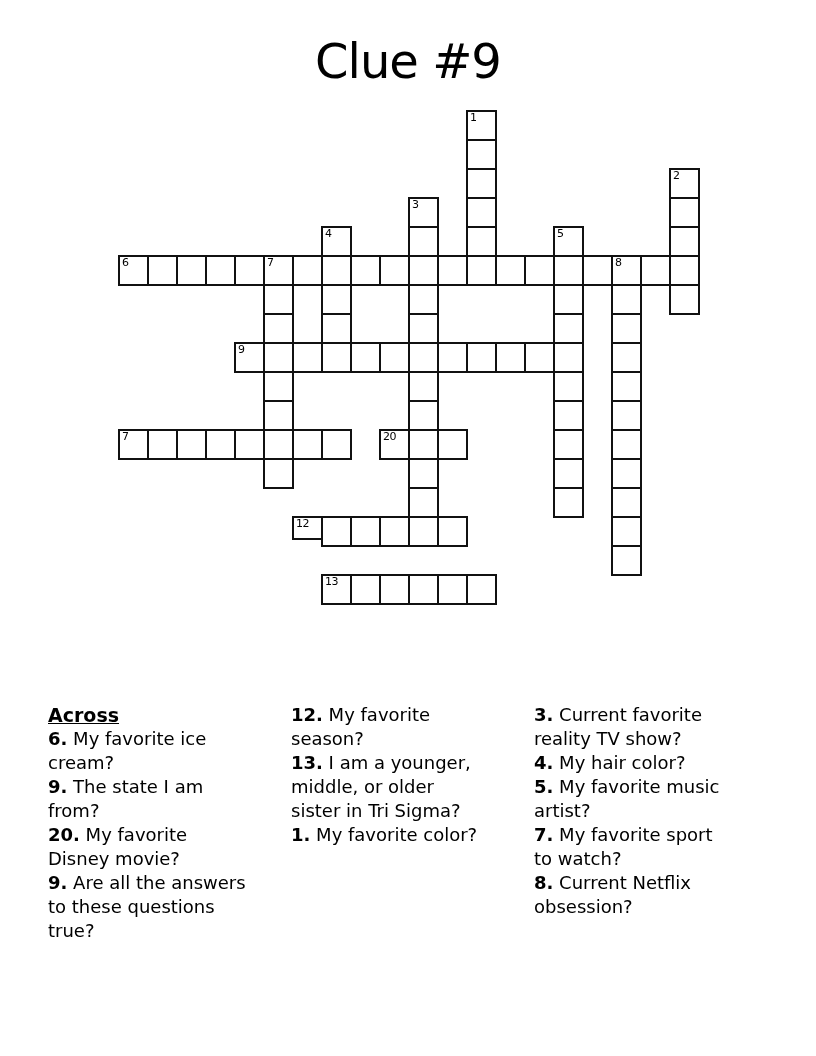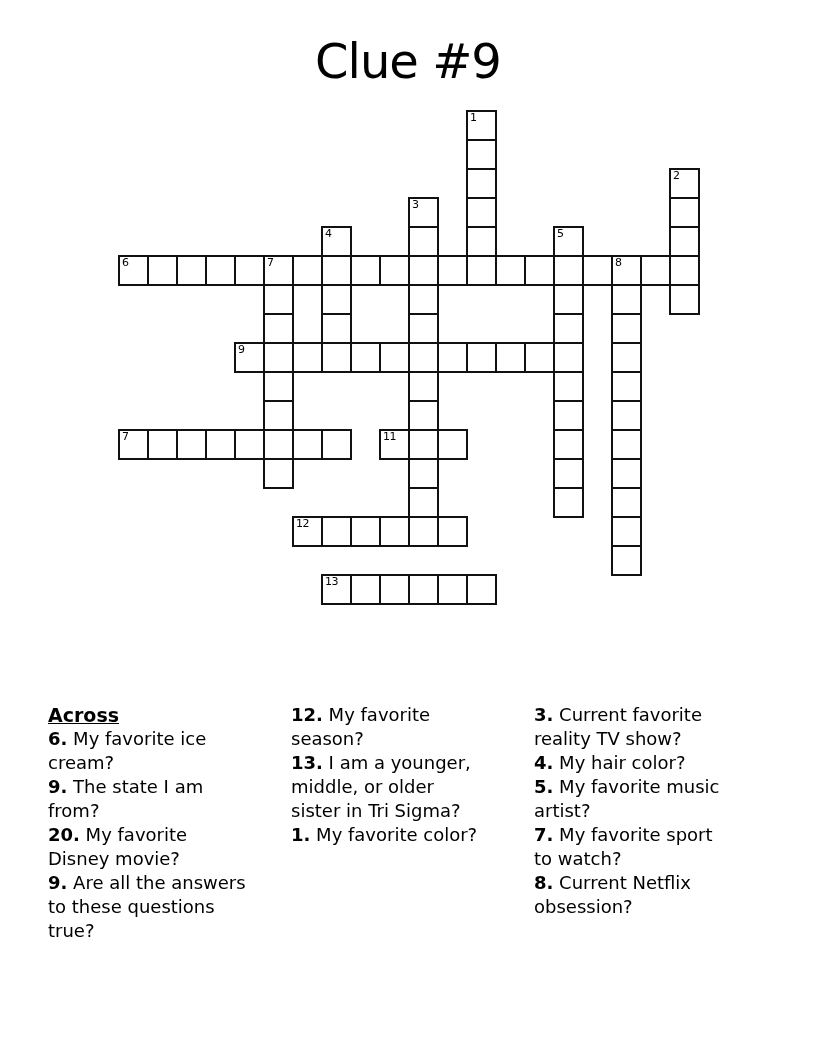--- a/index.html
+++ b/index.html
@@ -145,24 +145,24 @@
       <div class="cell" style="left: 118px; top: 429px; width: 31px; height: 31px; border-color: rgb(17, 17, 17); background: rgb(255, 255, 255);">
         <span class="cellnum">7</span>
       </div>
       <div class="cell" style="left: 147px; top: 429px; width: 31px; height: 31px; border-color: rgb(17, 17, 17); background: rgb(255, 255, 255);"></div>
       <div class="cell" style="left: 176px; top: 429px; width: 31px; height: 31px; border-color: rgb(17, 17, 17); background: rgb(255, 255, 255);"></div>
       <div class="cell" style="left: 205px; top: 429px; width: 31px; height: 31px; border-color: rgb(17, 17, 17); background: rgb(255, 255, 255);"></div>
       <div class="cell" style="left: 234px; top: 429px; width: 31px; height: 31px; border-color: rgb(17, 17, 17); background: rgb(255, 255, 255);"></div>
       <div class="cell" style="left: 292px; top: 429px; width: 31px; height: 31px; border-color: rgb(17, 17, 17); background: rgb(255, 255, 255);"></div>
       <div class="cell" style="left: 321px; top: 429px; width: 31px; height: 31px; border-color: rgb(17, 17, 17); background: rgb(255, 255, 255);"></div>
       <div class="cell" style="left: 379px; top: 429px; width: 31px; height: 31px; border-color: rgb(17, 17, 17); background: rgb(255, 255, 255);">
-        <span class="cellnum">11</span>
+        <span class="cellnum">20</span>
       </div>
       <div class="cell" style="left: 437px; top: 429px; width: 31px; height: 31px; border-color: rgb(17, 17, 17); background: rgb(255, 255, 255);"></div>
-      <div class="cell" style="left: 292px; top: 516px; width: 31px; height: 31px; border-color: rgb(17, 17, 17); background: rgb(255, 255, 255);">
+      <div class="cell" style="left: 292px; top: 516px; width: 31px; height: 24px; border-color: rgb(17, 17, 17); background: rgb(255, 255, 255);">
         <span class="cellnum">12</span>
       </div>
       <div class="cell" style="left: 321px; top: 516px; width: 31px; height: 31px; border-color: rgb(17, 17, 17); background: rgb(255, 255, 255);"></div>
       <div class="cell" style="left: 350px; top: 516px; width: 31px; height: 31px; border-color: rgb(17, 17, 17); background: rgb(255, 255, 255);"></div>
       <div class="cell" style="left: 379px; top: 516px; width: 31px; height: 31px; border-color: rgb(17, 17, 17); background: rgb(255, 255, 255);"></div>
       <div class="cell" style="left: 437px; top: 516px; width: 31px; height: 31px; border-color: rgb(17, 17, 17); background: rgb(255, 255, 255);"></div>
       <div class="cell" style="left: 321px; top: 574px; width: 31px; height: 31px; border-color: rgb(17, 17, 17); background: rgb(255, 255, 255);">
         <span class="cellnum">13</span>
       </div>
       <div class="cell" style="left: 350px; top: 574px; width: 31px; height: 31px; border-color: rgb(17, 17, 17); background: rgb(255, 255, 255);"></div>

